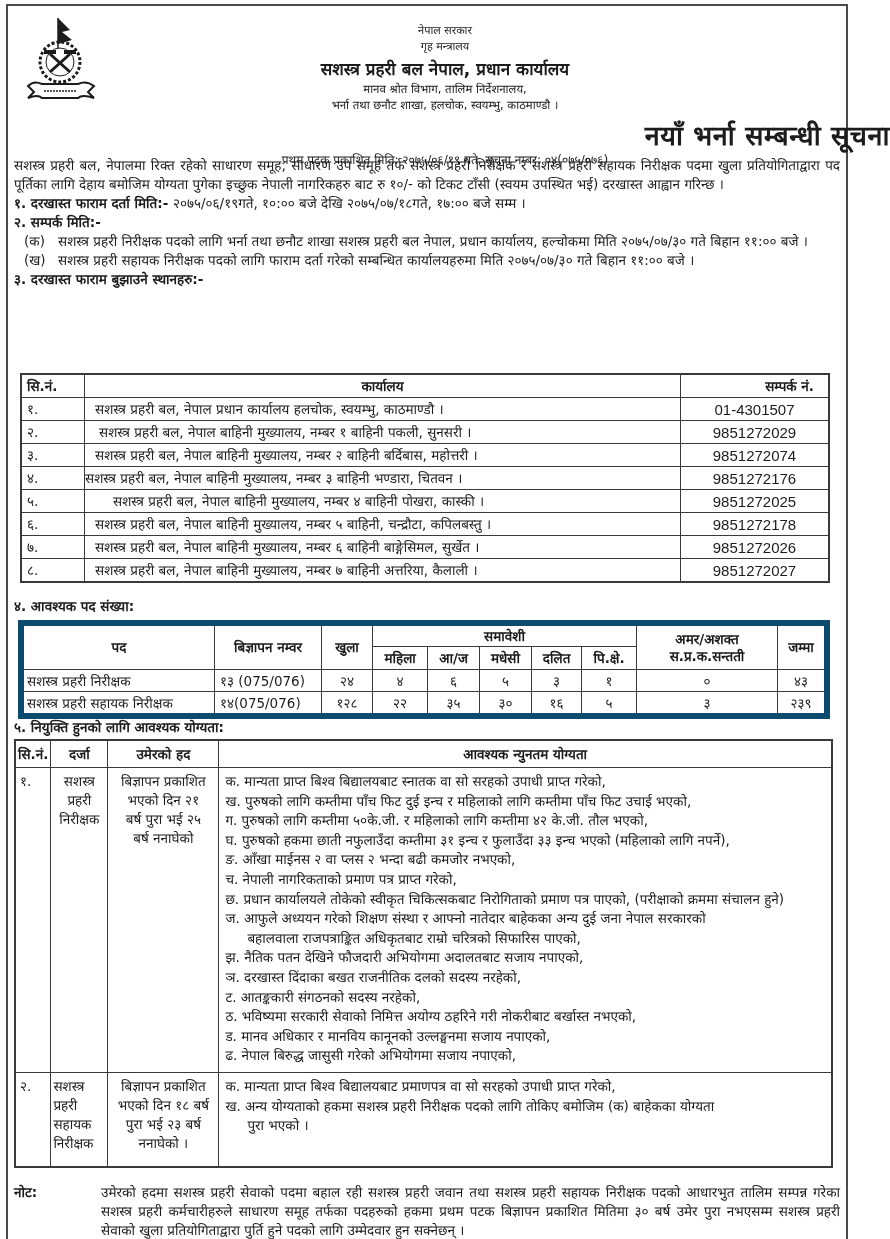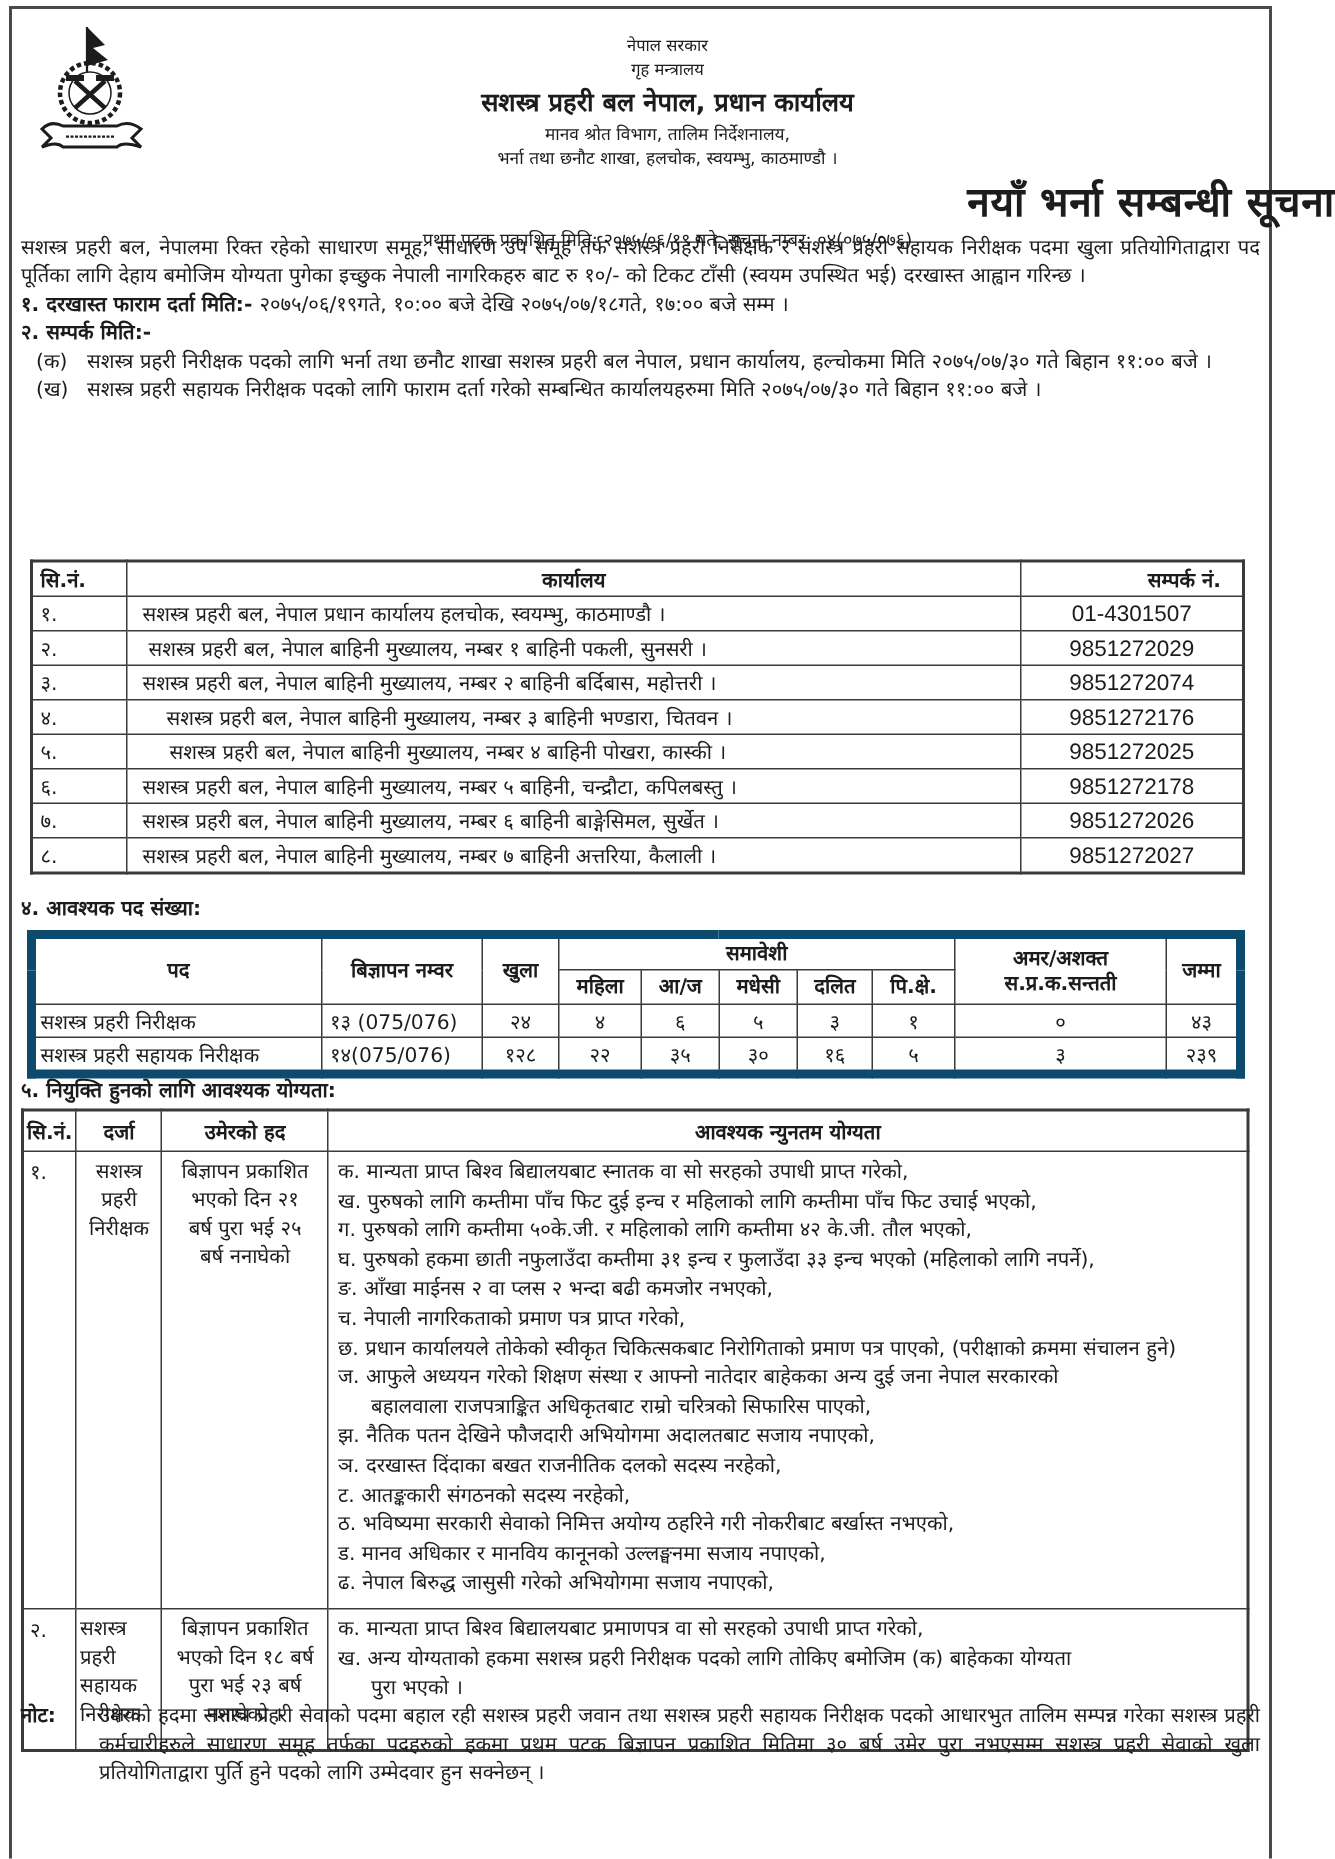--- a/index.html
+++ b/index.html
@@ -26,21 +26,21 @@
     .t3 { position: absolute; left: 20px; top: 373px; width: 810px; border: 2px solid #3a3a3a; }
     .t3 td, .t3 th { height: 22px; }
     .t4 { position: absolute; left: 18px; top: 620px; width: 812px; border: 6px solid #0c4a6e; }
     .t4 td { height: 21px; text-align: center; }
     .t4 th { line-height: 17px; }
     .t5 { position: absolute; left: 14px; top: 739px; width: 819px; border: 2px solid #3a3a3a; }
     .t5 td, .t5 th { vertical-align: top; }
     .t5 th { height: 26px; vertical-align: middle; }
     .qual-line { line-height: 19.6px; white-space: nowrap; }
     .qual-indent { padding-left: 22px; }
-    .note { position: absolute; left: 14px; top: 1135px; width: 826px; font-size: 13.5px; line-height: 19px; display: flex; }
+    .note { position: absolute; left: 14px; top: 1183px; width: 826px; font-size: 13.5px; line-height: 19px; display: flex; gap: 35px; }
     .note .nlbl { font-weight: bold; flex: none; width: 52px; }
   </style>
 </head>
 <body>
 
 <div class="frame"></div>
 
 <svg class="logo" viewBox="0 0 92 92">
   <polygon points="38,4 38,30 52,26 42,18 50,16 38,4" fill="#1c1c1c"></polygon>
   <line x1="38" y1="4" x2="38" y2="34" stroke="#1c1c1c" stroke-width="1.5"></line>
@@ -70,20 +70,21 @@
   </div>
   <div class="sec">२. सम्पर्क मिति:-</div>
   <div class="sub-item">
     <span class="lbl">(क)</span>
     <span>सशस्त्र प्रहरी निरीक्षक पदको लागि भर्ना तथा छनौट शाखा सशस्त्र प्रहरी बल नेपाल, प्रधान कार्यालय, हल्चोकमा मिति २०७५/०७/३० गते बिहान ११:०० बजे ।</span>
   </div>
   <div class="sub-item">
     <span class="lbl">(ख)</span>
     <span>सशस्त्र प्रहरी सहायक निरीक्षक पदको लागि फाराम दर्ता गरेको सम्बन्धित कार्यालयहरुमा मिति २०७५/०७/३० गते बिहान ११:०० बजे ।</span>
   </div>
+  <div class="sec">३. दरखास्त फाराम बुझाउने स्थानहरु:-</div>
 </div>
 
 <table class="t3">
   <thead>
     <tr>
       <th style="width:52px;text-align:left">सि.नं.</th>
       <th>कार्यालय</th>
       <th style="width:128px;text-align:right;padding-right:14px">सम्पर्क नं.</th>
     </tr>
   </thead>
@@ -98,21 +99,21 @@
         <td style="padding-left:14px">सशस्त्र प्रहरी बल, नेपाल बाहिनी मुख्यालय, नम्बर १ बाहिनी पकली, सुनसरी ।</td>
         <td style="text-align:center;font-family:&quot;Liberation Sans&quot;,sans-serif;font-size:15px">9851272029</td>
       </tr>
       <tr>
         <td>३.</td>
         <td style="padding-left:10px">सशस्त्र प्रहरी बल, नेपाल बाहिनी मुख्यालय, नम्बर २ बाहिनी बर्दिबास, महोत्तरी ।</td>
         <td style="text-align:center;font-family:&quot;Liberation Sans&quot;,sans-serif;font-size:15px">9851272074</td>
       </tr>
       <tr>
         <td>४.</td>
-        <td style="padding-left:26px">सशस्त्र प्रहरी बल, नेपाल बाहिनी मुख्यालय, नम्बर ३ बाहिनी भण्डारा, चितवन ।</td>
+        <td style="padding-left:0">सशस्त्र प्रहरी बल, नेपाल बाहिनी मुख्यालय, नम्बर ३ बाहिनी भण्डारा, चितवन ।</td>
         <td style="text-align:center;font-family:&quot;Liberation Sans&quot;,sans-serif;font-size:15px">9851272176</td>
       </tr>
       <tr>
         <td>५.</td>
         <td style="padding-left:28px">सशस्त्र प्रहरी बल, नेपाल बाहिनी मुख्यालय, नम्बर ४ बाहिनी पोखरा, कास्की ।</td>
         <td style="text-align:center;font-family:&quot;Liberation Sans&quot;,sans-serif;font-size:15px">9851272025</td>
       </tr>
       <tr>
         <td>६.</td>
         <td style="padding-left:10px">सशस्त्र प्रहरी बल, नेपाल बाहिनी मुख्यालय, नम्बर ५ बाहिनी, चन्द्रौटा, कपिलबस्तु ।</td>

